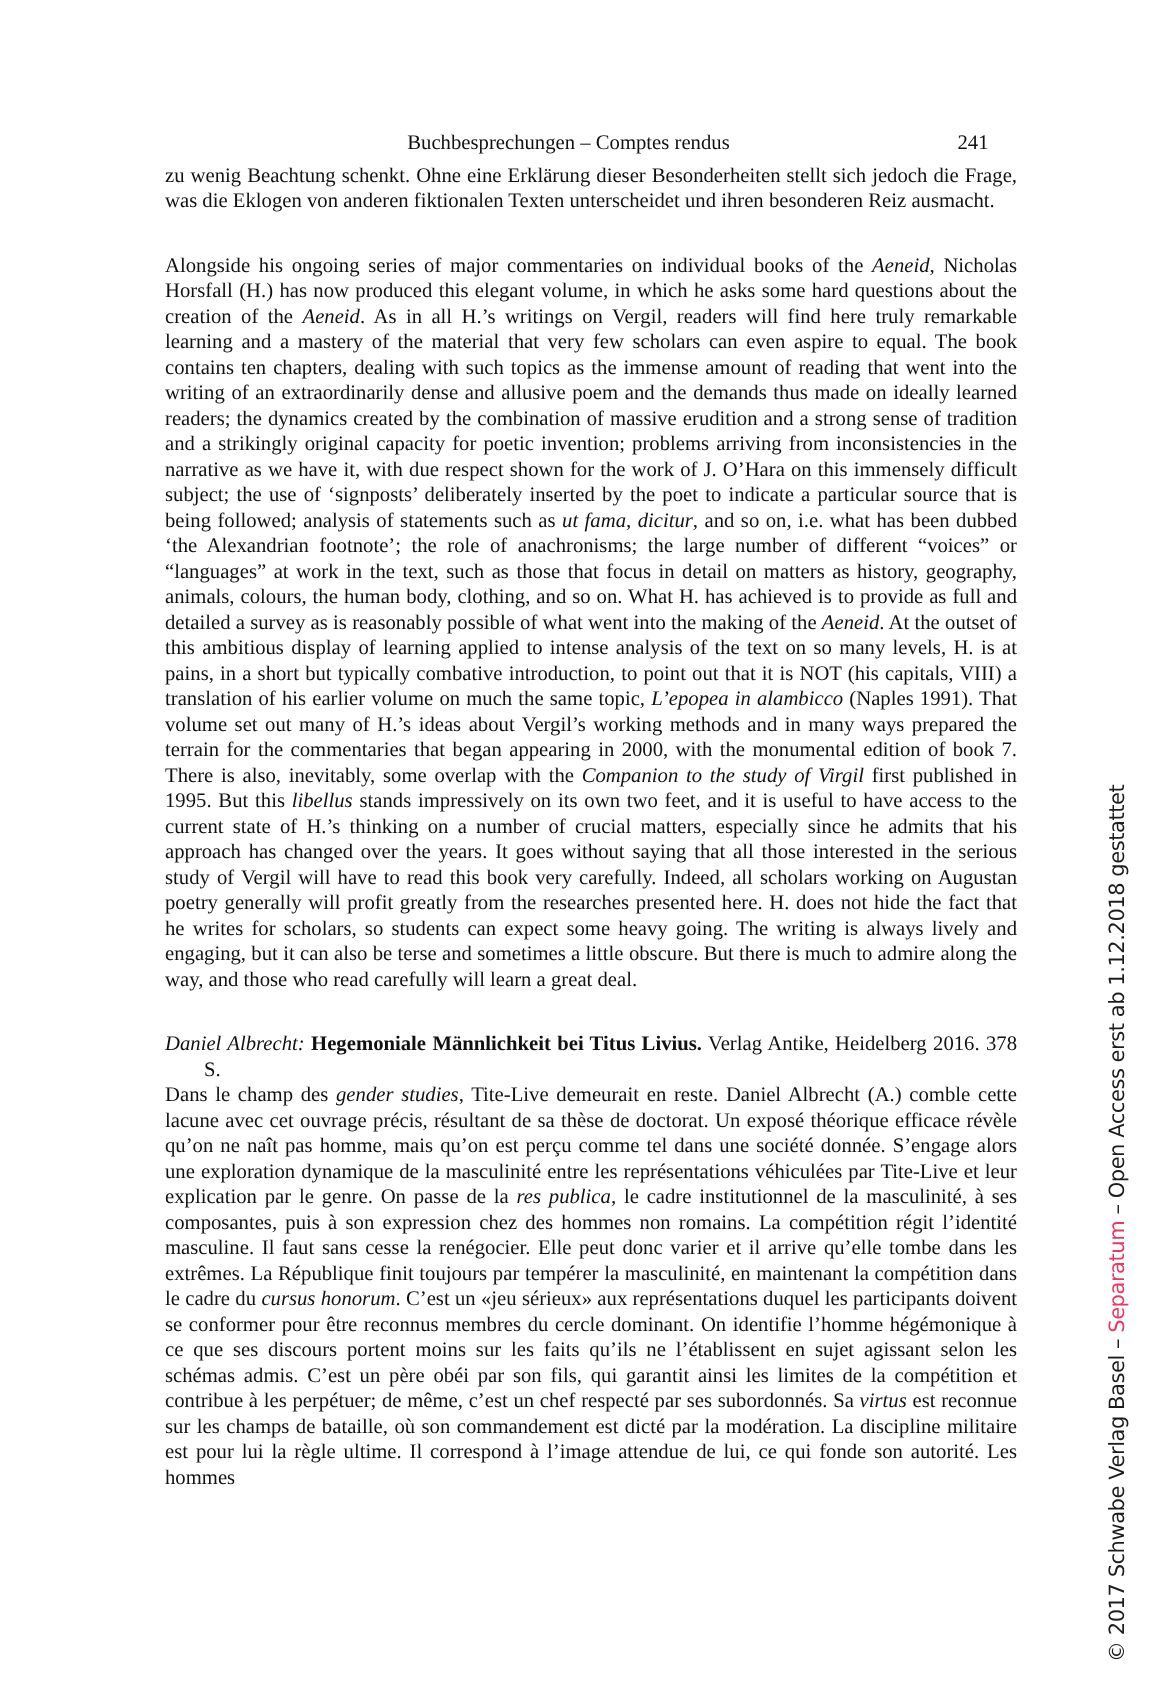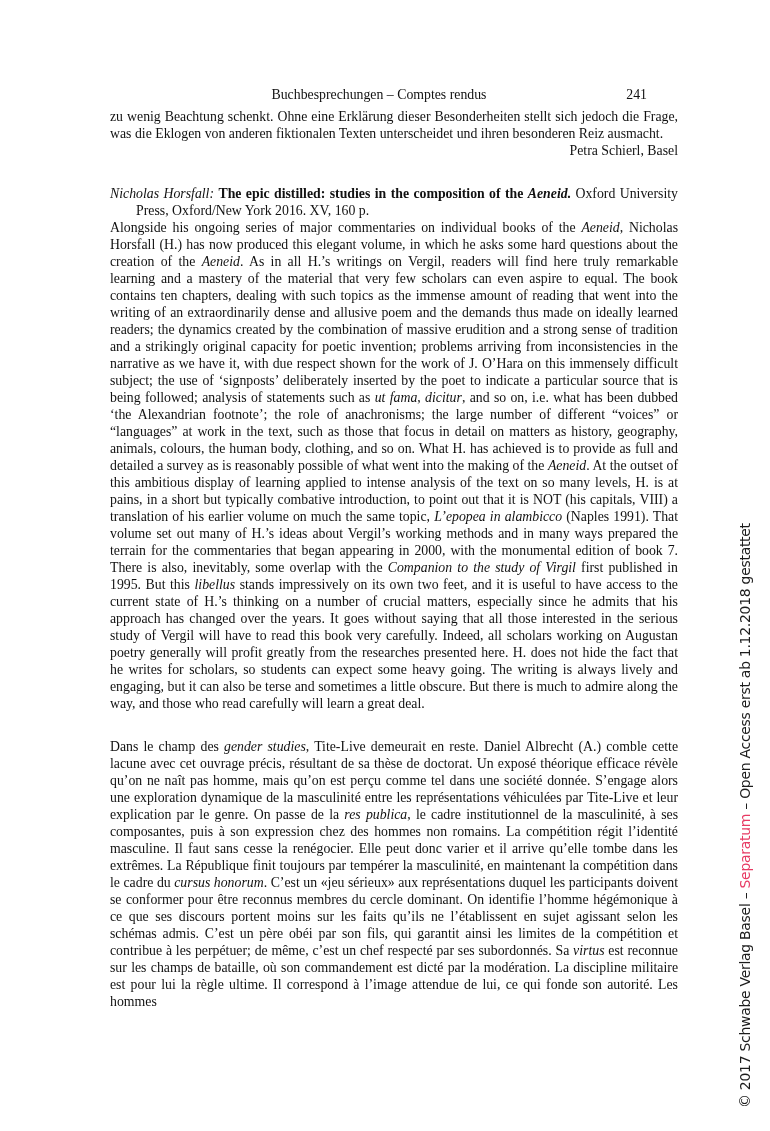--- a/index.html
+++ b/index.html
@@ -14,21 +14,21 @@
   }
   .running-head {
     position: absolute;
     top: 86px;
     left: 95px;
     width: 568px;
     font-size: 13.8px;
     line-height: 17px;
   }
   .rh-title { text-align: center; }
-  .rh-page { position: absolute; top: 0; right: 16px; text-align: right; }
+  .rh-page { position: absolute; top: 0; right: 4px; text-align: right; }
   .column {
     position: absolute;
     top: 108px;
     left: 110px;
     width: 568px;
     font-size: 13.8px;
     line-height: 17px;
   }
   .para { margin: 0; text-align: justify; }
   .sig { margin: 0; text-align: right; }
@@ -58,28 +58,27 @@
 <div class="page">
 
   <header class="running-head">
     <div class="rh-title">Buchbesprechungen – Comptes rendus</div>
     <div class="rh-page">241</div>
   </header>
 
   <main class="column">
 
     <p class="para">zu wenig Beachtung schenkt. Ohne eine Erklärung dieser Besonderheiten stellt sich jedoch die Frage, was die Eklogen von anderen fiktionalen Texten unterscheidet und ihren besonderen Reiz ausmacht.</p>
-    <p class="sig">Petra Schierl, Basel</p>
 
     <section class="review">
-      <p class="heading"><span class="s-i">Nicholas Horsfall: </span><span class="s-b">The epic distilled: studies in the composition of the </span><span class="s-bi">Aeneid.</span><span> Oxford University Press, Oxford/New York 2016. XV, 160 p.</span></p>
       <p class="para"><span>Alongside his ongoing series of major commentaries on individual books of the </span><span class="s-i">Aeneid</span><span>, Nicholas Horsfall (H.) has now produced this elegant volume, in which he asks some hard questions about the creation of the </span><span class="s-i">Aeneid</span><span>. As in all H.’s writings on Vergil, readers will find here truly remarkable learning and a mastery of the material that very few scholars can even aspire to equal. The book contains ten chapters, dealing with such topics as the immense amount of reading that went into the writing of an extraordinarily dense and allusive poem and the demands thus made on ideally learned readers; the dynamics created by the combination of massive erudition and a strong sense of tradition and a strikingly original capacity for poetic invention; problems arriving from inconsistencies in the narrative as we have it, with due respect shown for the work of J. O’Hara on this immensely difficult subject; the use of ‘signposts’ deliberately inserted by the poet to indicate a particular source that is being followed; analysis of statements such as </span><span class="s-i">ut fama</span><span>, </span><span class="s-i">dicitur</span><span>, and so on, i.e. what has been dubbed ‘the Alexandrian footnote’; the role of anachronisms; the large number of different “voices” or “languages” at work in the text, such as those that focus in detail on matters as history, geography, animals, colours, the human body, clothing, and so on. What H. has achieved is to provide as full and detailed a survey as is reasonably possible of what went into the making of the </span><span class="s-i">Aeneid</span><span>. At the outset of this ambitious display of learning applied to intense analysis of the text on so many levels, H. is at pains, in a short but typically combative introduction, to point out that it is NOT (his capitals, VIII) a translation of his earlier volume on much the same topic, </span><span class="s-i">L’epopea in alambicco</span><span> (Naples 1991). That volume set out many of H.’s ideas about Vergil’s working methods and in many ways prepared the terrain for the commentaries that began appearing in 2000, with the monumental edition of book 7. There is also, inevitably, some overlap with the </span><span class="s-i">Companion to the study of Virgil</span><span> first published in 1995. But this </span><span class="s-i">libellus</span><span> stands impressively on its own two feet, and it is useful to have access to the current state of H.’s thinking on a number of crucial matters, especially since he admits that his approach has changed over the years. It goes without saying that all those interested in the serious study of Vergil will have to read this book very carefully. Indeed, all scholars working on Augustan poetry generally will profit greatly from the researches presented here. H. does not hide the fact that he writes for scholars, so students can expect some heavy going. The writing is always lively and engaging, but it can also be terse and sometimes a little obscure. But there is much to admire along the way, and those who read carefully will learn a great deal.</span></p>
     </section>
 
     <section class="review">
+      <p class="heading"><span class="s-i">Daniel Albrecht: </span><span class="s-b">Hegemoniale Männlichkeit bei Titus Livius.</span><span> Verlag Antike, Heidelberg 2016. 378 S.</span></p>
       <p class="para"><span>Dans le champ des </span><span class="s-i">gender studies</span><span>, Tite-Live demeurait en reste. Daniel Albrecht (A.) comble cette lacune avec cet ouvrage précis, résultant de sa thèse de doctorat. Un exposé théorique efficace révèle qu’on ne naît pas homme, mais qu’on est perçu comme tel dans une société donnée. S’engage alors une exploration dynamique de la masculinité entre les représentations véhiculées par Tite-Live et leur explication par le genre. On passe de la </span><span class="s-i">res publica</span><span>, le cadre institutionnel de la masculinité, à ses composantes, puis à son expression chez des hommes non romains. La compétition régit l’identité masculine. Il faut sans cesse la renégocier. Elle peut donc varier et il arrive qu’elle tombe dans les extrêmes. La République finit toujours par tempérer la masculinité, en maintenant la compétition dans le cadre du </span><span class="s-i">cursus honorum</span><span>. C’est un «jeu sérieux» aux représentations duquel les participants doivent se conformer pour être reconnus membres du cercle dominant. On identifie l’homme hégémonique à ce que ses discours portent moins sur les faits qu’ils ne l’établissent en sujet agissant selon les schémas admis. C’est un père obéi par son fils, qui garantit ainsi les limites de la compétition et contribue à les perpétuer; de même, c’est un chef respecté par ses subordonnés. Sa </span><span class="s-i">virtus</span><span> est reconnue sur les champs de bataille, où son commandement est dicté par la modération. La discipline militaire est pour lui la règle ultime. Il correspond à l’image attendue de lui, ce qui fonde son autorité. Les hommes</span></p>
     </section>
 
   </main>
 
   <aside class="sidebar-rotated"><span style="color: rgb(28, 28, 28);">© 2017 Schwabe Verlag Basel – </span><span style="color: rgb(231, 58, 99);">Separatum</span><span style="color: rgb(28, 28, 28);"> – Open Access erst ab 1.12.2018 gestattet</span></aside>
 
 </div>
 
 </body></html>

